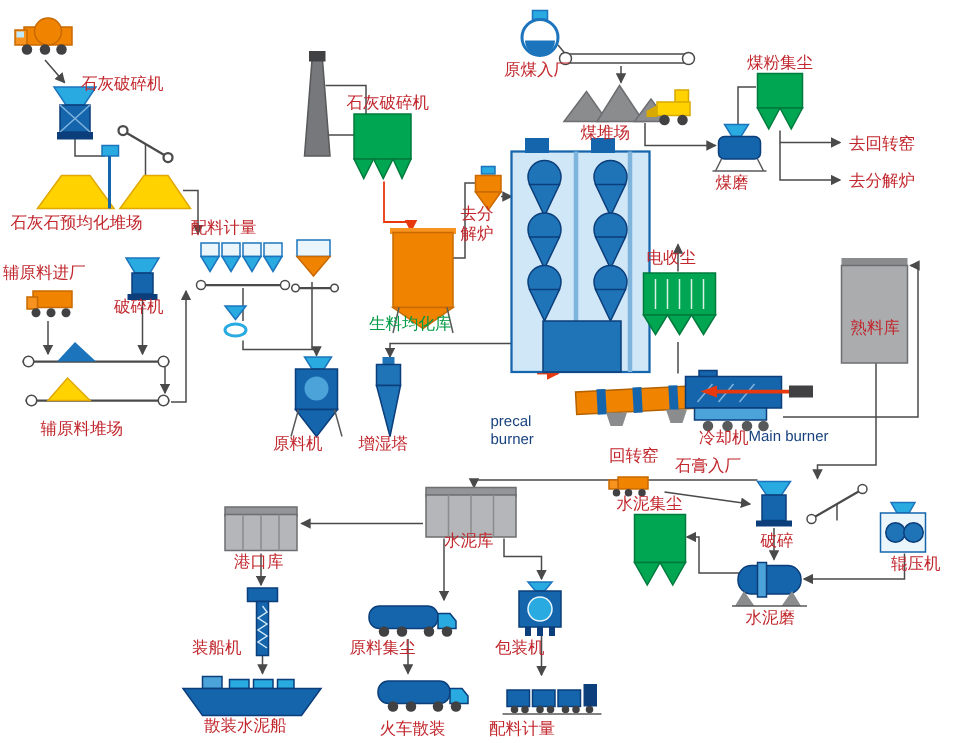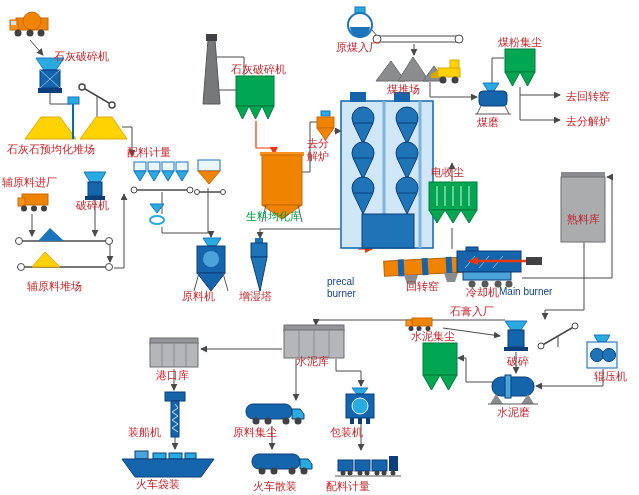--- a/index.html
+++ b/index.html
@@ -431,31 +431,31 @@
 <div class="lbl wrap2" style="left:307px;top:137px">去分解炉</div>
 <div class="lbl" style="left:336px;top:41px">原煤入厂</div>
 <div class="lbl" style="left:387px;top:83px">煤堆场</div>
 <div class="lbl" style="left:498px;top:36px">煤粉集尘</div>
 <div class="lbl" style="left:477px;top:116px">煤磨</div>
 <div class="lbl" style="left:566px;top:90px">去回转窑</div>
 <div class="lbl" style="left:566px;top:115px">去分解炉</div>
 <div class="lbl" style="left:431px;top:166px">电收尘</div>
 <div class="lbl navy wrapb" style="left:327px;top:236px">precal burner</div>
 <div class="lbl navy" style="left:499px;top:246px">Main burner</div>
-<div class="lbl" style="left:406px;top:280px">回转窑</div>
+<div class="lbl" style="left:406px;top:298px">回转窑</div>
 <div class="lbl" style="left:466px;top:286px">冷却机</div>
 <div class="lbl" style="left:567px;top:213px">熟料库</div>
 <div class="lbl" style="left:450px;top:305px">石膏入厂</div>
 <div class="lbl" style="left:411px;top:330px">水泥集尘</div>
 <div class="lbl" style="left:507px;top:355px">破碎</div>
 <div class="lbl" style="left:497px;top:406px">水泥磨</div>
 <div class="lbl" style="left:594px;top:370px">辊压机</div>
 <div class="lbl" style="left:296px;top:355px">水泥库</div>
 <div class="lbl" style="left:156px;top:369px">港口库</div>
 <div class="lbl" style="left:128px;top:426px">装船机</div>
 <div class="lbl" style="left:233px;top:426px">原料集尘</div>
 <div class="lbl" style="left:330px;top:426px">包装机</div>
-<div class="lbl" style="left:136px;top:478px">火车袋装</div>
+<div class="lbl" style="left:136px;top:478px">散装水泥船</div>
 <div class="lbl" style="left:253px;top:480px">火车散装</div>
 <div class="lbl" style="left:326px;top:480px">配料计量</div>
 
 
 </div>
 
 </body></html>

